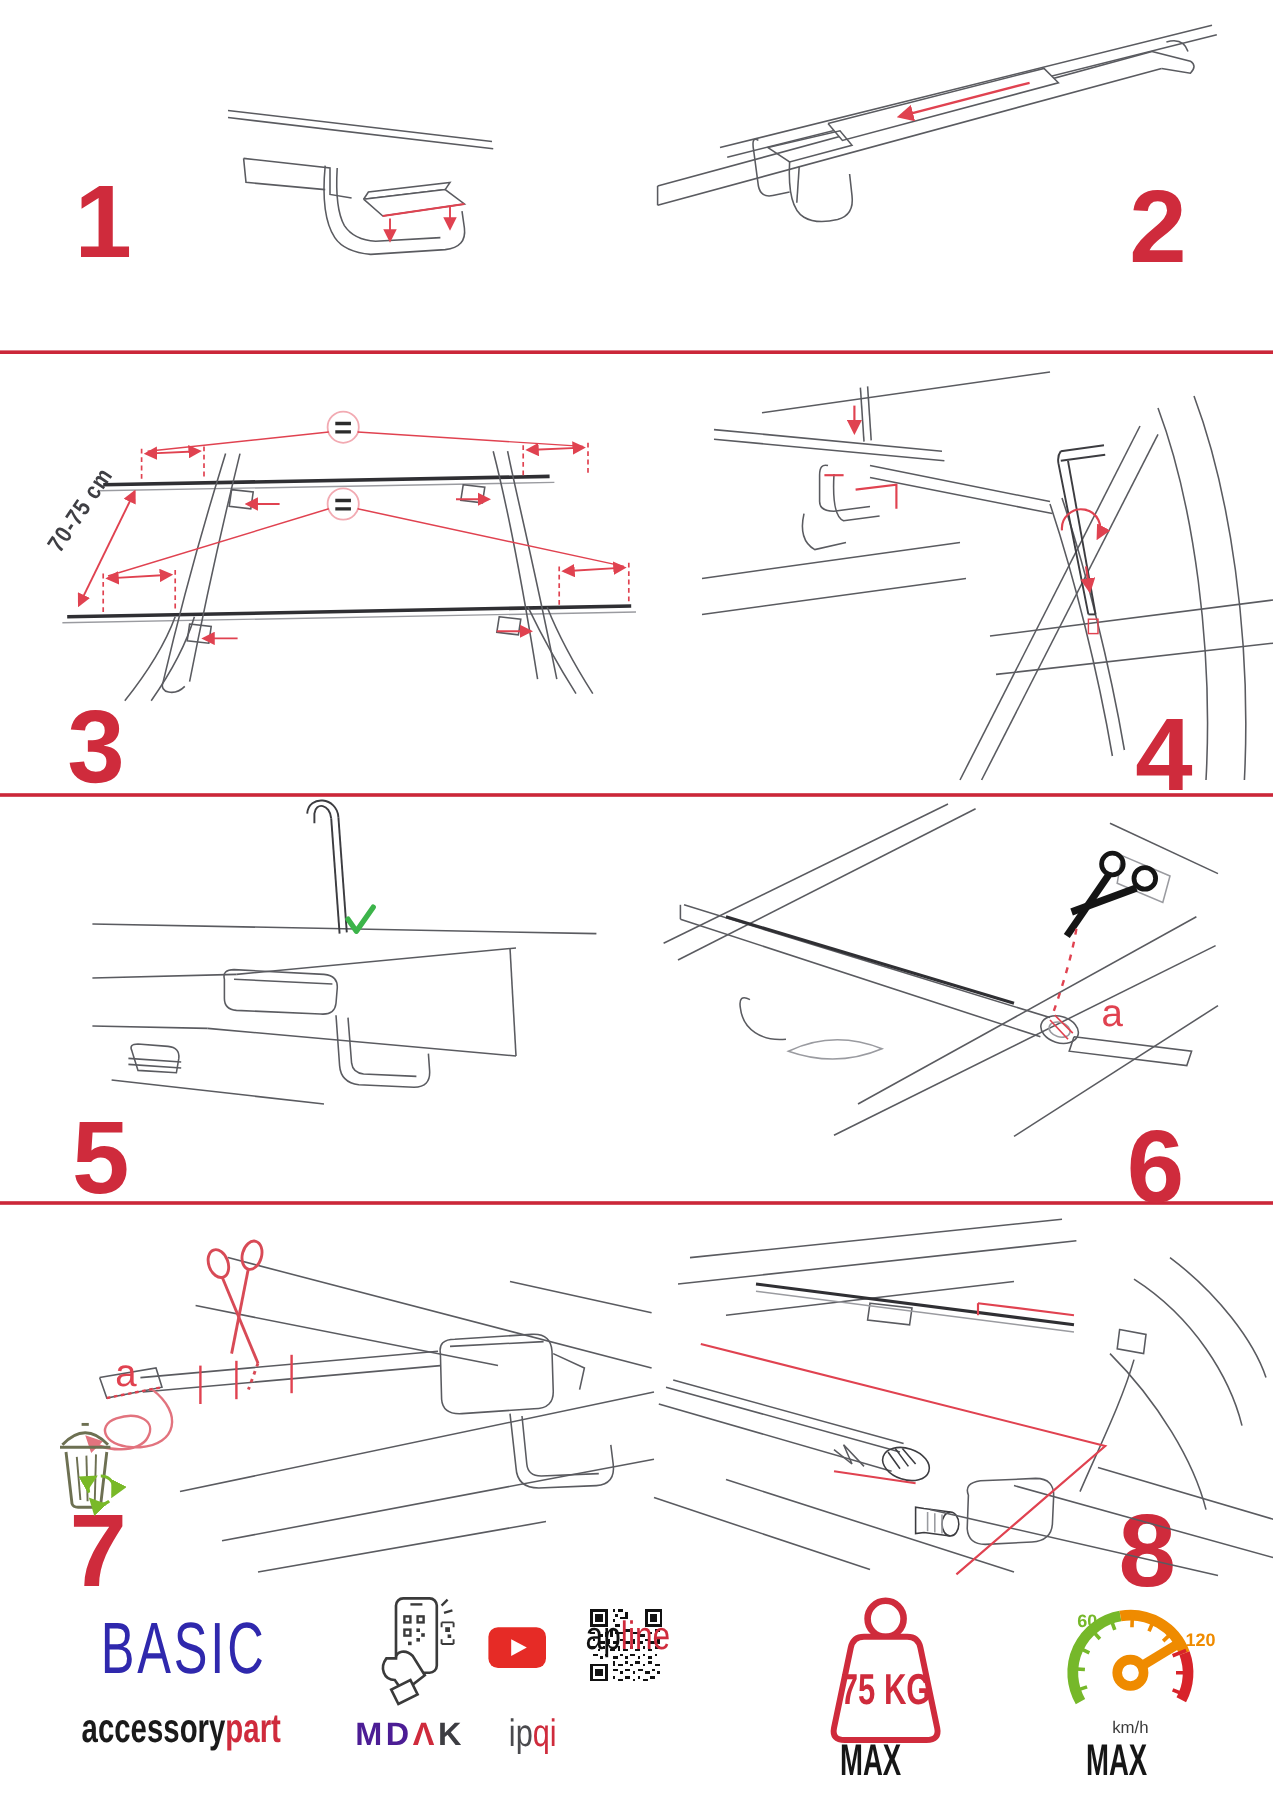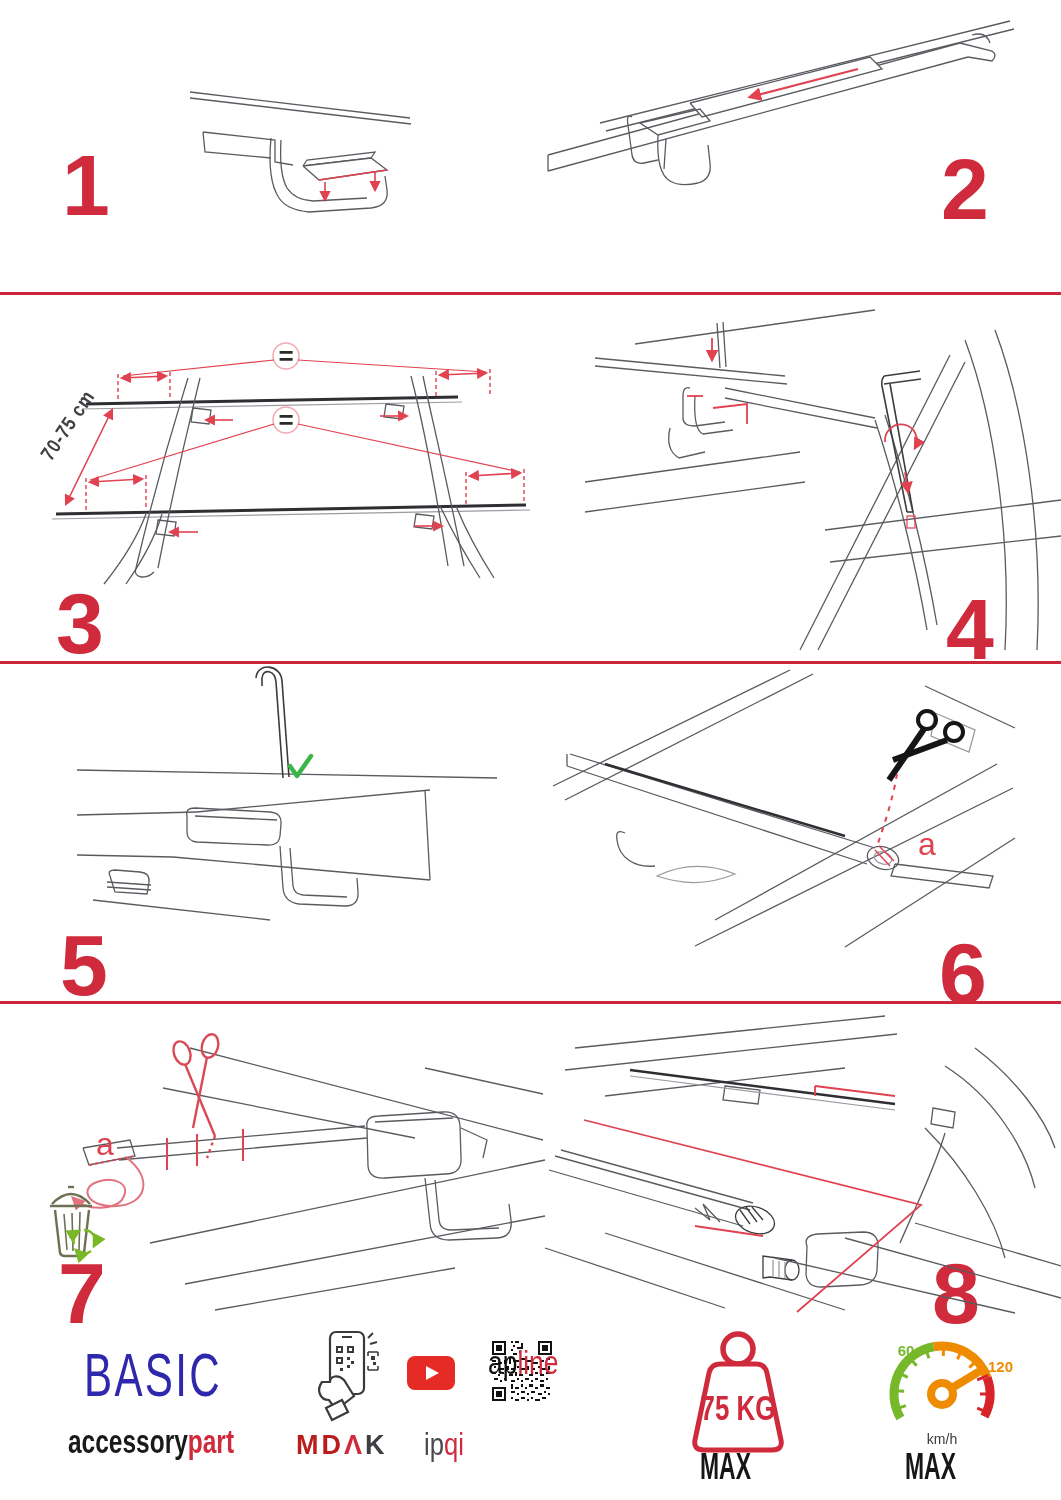--- a/index.html
+++ b/index.html
@@ -366,21 +366,21 @@
     </g>
     <g fill="#3a3a3a">
       <rect x="55" y="26" width="4" height="4"></rect>
         <rect x="57" y="32" width="3" height="3"></rect>
     </g>
     <path d="M6,52 C0,60 4,70 13,70 L20,80 L38,66 L28,50 C22,44 14,46 14,52 Z" stroke="#3a3a3a" stroke-width="2.2" fill="#fff"></path>
     <path d="M10,78 L26,70 L32,82 L16,90 Z" stroke="#3a3a3a" stroke-width="2.2" fill="#fff"></path>
   </svg>
 
   <div class="brandline" style="left:296px;top:1432px;font-size:27px;letter-spacing:3px">
-    <span style="color:#b91c1c">MD</span><span style="color:var(--red)">Λ</span><span style="color:#3d3d42">K</span>
+    <span style="color:#4c1d95">MD</span><span style="color:var(--red)">Λ</span><span style="color:#3d3d42">K</span>
   </div>
 
   <svg style="left:407px;top:1356px" width="48" height="34" viewBox="0 0 48 34">
     <rect x="0" y="0" width="48" height="34" rx="8" fill="#e62b26"></rect>
     <polygon points="19,10 19,24 32,17" fill="#fff"></polygon>
   </svg>
 
   <div class="brandline" style="left:424px;top:1428px;font-size:32px;font-weight:400">
     <span class="cond" style="transform:scaleX(0.8)"><span style="color:#4a4a4e">ip</span><span style="color:var(--red)">qi</span></span>
   </div>

